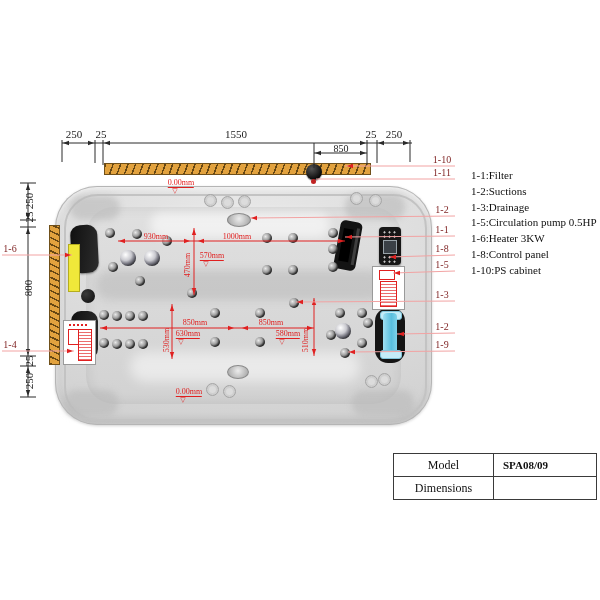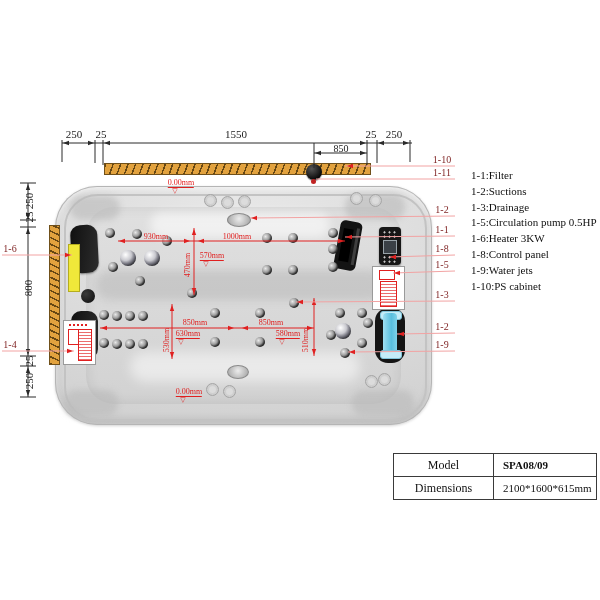--- a/index.html
+++ b/index.html
@@ -224,32 +224,30 @@
   <span class="callout" style="left:0px;top:243px;width:20px">1-6</span>
   <span class="callout" style="left:0px;top:339px;width:20px">1-4</span>
 
   <div class="legend">
     <div>1-1:Filter</div>
     <div>1-2:Suctions</div>
     <div>1-3:Drainage</div>
     <div>1-5:Circulation pump 0.5HP</div>
     <div>1-6:Heater 3KW</div>
     <div>1-8:Control panel</div>
-    <div>1-9:Water jets</div>
     <div>1-10:PS cabinet</div>
   </div>
 
   <div class="itable">
     <div class="trow">
       <div class="tlabel">Model</div>
       <div class="tvalue bold">SPA08/09</div>
     </div>
     <div class="trow last">
       <div class="tlabel">Dimensions</div>
-      <div class="tvalue">2100*1600*615mm</div>
     </div>
   </div>
 <div class="jet" style="left: 105px; top: 228px;"></div>
     <div class="jet" style="left: 132px; top: 229px;"></div>
     <div class="jet" style="left: 162px; top: 236px;"></div>
     <div class="jet" style="left: 108px; top: 262px;"></div>
     <div class="jet" style="left: 135px; top: 276px;"></div>
     <div class="jet" style="left: 187px; top: 288px;"></div>
     <div class="jet" style="left: 262px; top: 233px;"></div>
     <div class="jet" style="left: 288px; top: 233px;"></div>

